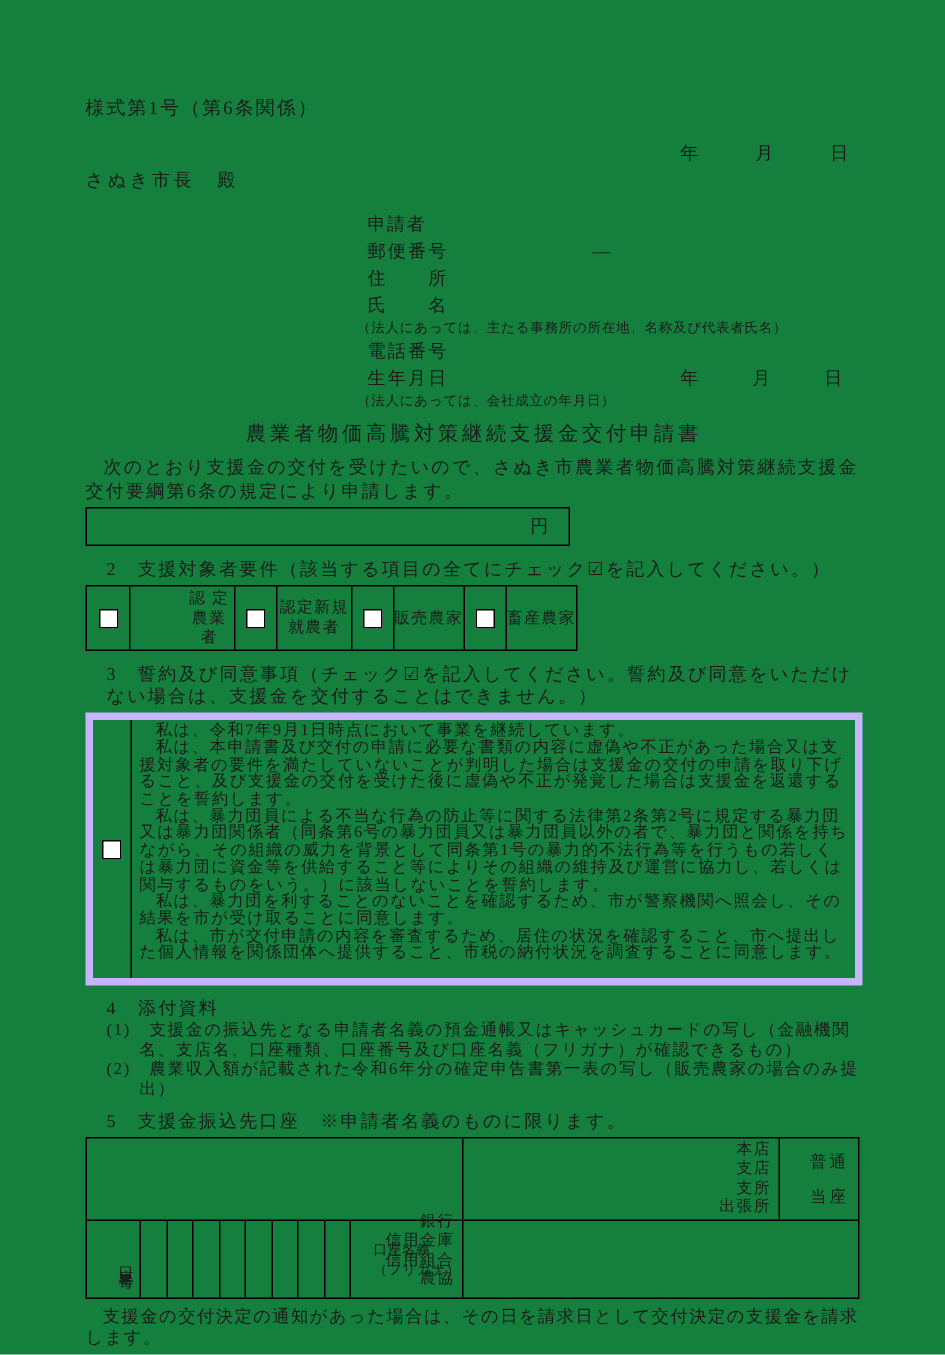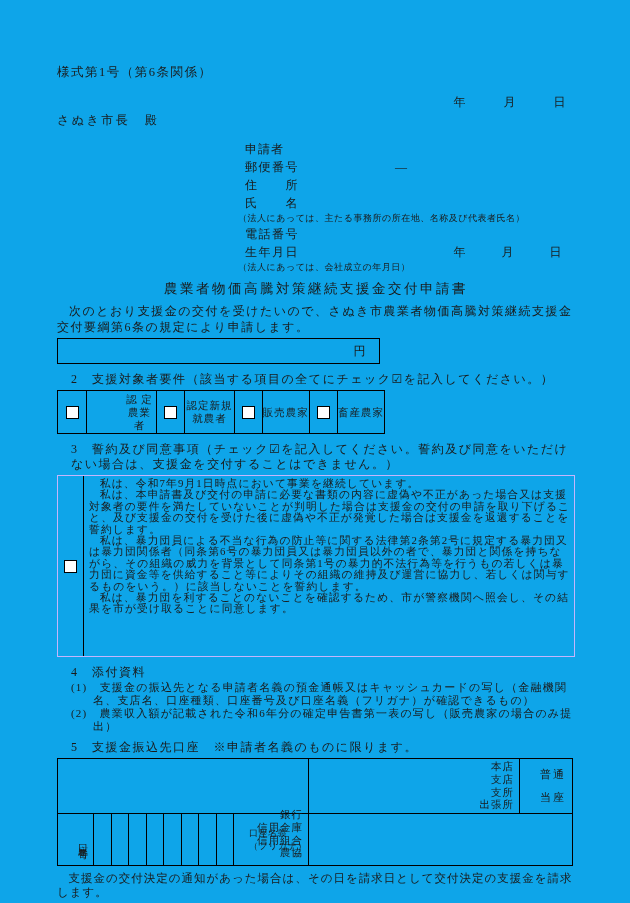--- a/index.html
+++ b/index.html
@@ -1,21 +1,21 @@
 <!DOCTYPE html>
 <html lang="ja"><head>
 <meta charset="utf-8">
 <style>
   * { margin:0; padding:0; box-sizing:border-box; }
   html,body { background:#e9e9e9; }
   .page {
     position:relative;
     width:630px; height:903px;
     margin:0 auto;
-    background:#0ea5e9;
+    background:#15803d;
     color:#1a1a1a;
     font-family:"Liberation Serif","DejaVu Serif",serif;
     font-size:12px;
     letter-spacing:1.5px;
     padding:64px 55px 0 57px;
     overflow:hidden;
   }
   .form-id { font-size:12.5px; }
   .date-row { text-align:right; margin-top:14px; padding-right:8px; line-height:15px; }
   .date-row span, .birth-date span { display:inline-block; }
@@ -42,21 +42,21 @@
   .amount-box .unit { position:absolute; right:12px; top:50%; transform:translateY(-50%); }
 
   .req-table { margin-top:3px; width:328px; height:44px; border:1px solid #000; display:flex; }
   .req-cell { display:flex; align-items:center; justify-content:center; border-left:1px solid #000; }
   .req-cell:first-child { border-left:none; }
   .cb-cell { width:28px; flex:none; }
   .opt-cell { font-size:10.5px; line-height:13px; letter-spacing:1px; white-space:pre-line; text-align:center; }
   .opt-1 { width:75px;padding-left:36px; } .opt-2 { width:57px; } .opt-3 { width:54px;font-family:Liberation Serif, serif; } .opt-4 { width:54px; }
   .checkbox { display:inline-block; width:13px; height:13px; border:1px solid #000; background:#fff; }
 
-  .pledge-box { margin-top:3px; width:518px; min-height:182px; border:1px solid #c4b5fd; display:flex; }
+  .pledge-box { margin-top:3px; width:518px; min-height:182px; border:5px solid #c4b5fd; display:flex; }
   .pledge-cb-col { width:26px; flex:none; border-right:1px solid #000; display:flex; align-items:center; justify-content:center; }
   .pledge-text { flex:1; padding:2px 3px 2px 5px; }
   .pledge-text p { font-size:10.8px; line-height:11.4px; letter-spacing:1.1px; text-indent:1em; }
 
   .attachment { margin-left:14px; margin-top:1px; font-size:11px; line-height:12.6px; letter-spacing:1.2px; padding-left:22px; text-indent:-22px; }
 
   .bank-table { margin-top:3px; width:516px; border:1px solid #000; }
   .bt-row1 { display:flex; height:54px; }
   .bt-row2 { display:flex; height:52px; border-top:1px solid #000; }
   .bt-cell { border-left:1px solid #000;padding-left:14px; }
@@ -150,20 +150,21 @@
   <div class="sec-heading">3　誓約及び同意事項（チェック☑を記入してください。誓約及び同意をいただけない場合は、支援金を交付することはできません。）</div>
   <div class="pledge-box">
     <div class="pledge-cb-col">
       <span class="checkbox"></span>
     </div>
     <div class="pledge-text">
       <p>私は、令和7年9月1日時点において事業を継続しています。</p>
       <p>私は、本申請書及び交付の申請に必要な書類の内容に虚偽や不正があった場合又は支援対象者の要件を満たしていないことが判明した場合は支援金の交付の申請を取り下げること、及び支援金の交付を受けた後に虚偽や不正が発覚した場合は支援金を返還することを誓約します。</p>
       <p>私は、暴力団員による不当な行為の防止等に関する法律第2条第2号に規定する暴力団又は暴力団関係者（同条第6号の暴力団員又は暴力団員以外の者で、暴力団と関係を持ちながら、その組織の威力を背景として同条第1号の暴力的不法行為等を行うもの若しくは暴力団に資金等を供給すること等によりその組織の維持及び運営に協力し、若しくは関与するものをいう。）に該当しないことを誓約します。</p>
       <p>私は、暴力団を利することのないことを確認するため、市が警察機関へ照会し、その結果を市が受け取ることに同意します。</p>
+      <p>私は、市が交付申請の内容を審査するため、居住の状況を確認すること、市へ提出した個人情報を関係団体へ提供すること、市税の納付状況を調査することに同意します。</p>
     </div>
   </div>
 
   <div class="sec-heading">4　添付資料</div>
   <div class="attachment">(1)　支援金の振込先となる申請者名義の預金通帳又はキャッシュカードの写し（金融機関名、支店名、口座種類、口座番号及び口座名義（フリガナ）が確認できるもの）</div>
   <div class="attachment">(2)　農業収入額が記載された令和6年分の確定申告書第一表の写し（販売農家の場合のみ提出）</div>
 
   <div class="sec-heading">5　支援金振込先口座　※申請者名義のものに限ります。</div>
   <div class="bank-table">
     <div class="bt-row1">

